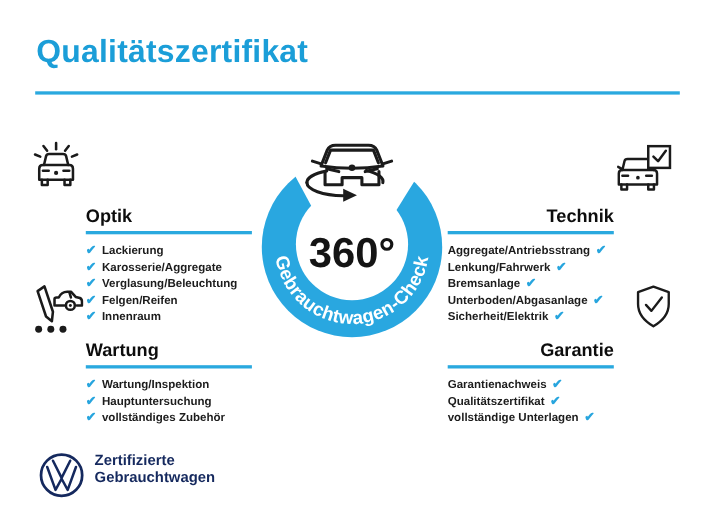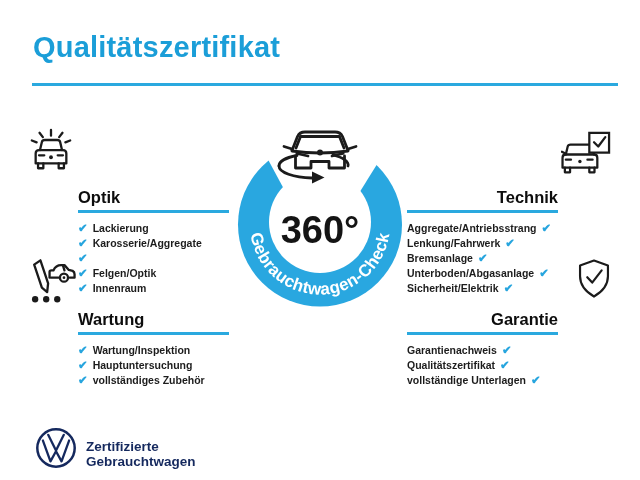--- a/index.html
+++ b/index.html
@@ -31,21 +31,21 @@
   .sec-technik li,.sec-garantie li{justify-content:flex-start;}
   .check{color:#27a5de;font-size:11.5px;line-height:15px;}
   .check.lead{margin-right:5px;}
   .check.trail{margin-left:5px;}
   .icon{position:absolute;}
   .icon-optik{left:27px;top:128px;}
   .icon-wartung{left:26px;top:256px;}
   .icon-technik{left:561px;top:131px;}
   .icon-garantie{left:576px;top:258px;}
   .center-graphic{position:absolute;left:217px;top:105px;}
-  .footer{position:absolute;left:35px;top:411px;display:flex;align-items:flex-end;margin-top:16px;}
+  .footer{position:absolute;left:35px;top:411px;display:flex;align-items:flex-start;}
   .footer-text{margin-left:9px;font-size:13.5px;font-weight:bold;color:#15295e;line-height:15px;}
 </style>
 </head>
 <body>
 
 <div class="page-title">Qualitätszertifikat</div>
 <div class="top-rule"></div>
 
 <svg class="icon icon-optik" width="48" height="46" viewBox="0 0 50 48">
   <g fill="none" stroke="#1b1b1b" stroke-width="2.4" stroke-linecap="round" stroke-linejoin="round">
@@ -132,24 +132,25 @@
     <li>
         <span class="check lead">✔</span>
         <span>Lackierung</span>
       </li>
     <li>
         <span class="check lead">✔</span>
         <span>Karosserie/Aggregate</span>
       </li>
     <li>
         <span class="check lead">✔</span>
-      </li>
-    <li>
-        <span class="check lead">✔</span>
-        <span>Felgen/Optik</span>
+        <span>Verglasung/Beleuchtung</span>
+      </li>
+    <li>
+        <span class="check lead">✔</span>
+        <span>Felgen/Reifen</span>
       </li>
     <li>
         <span class="check lead">✔</span>
         <span>Innenraum</span>
       </li>
   </ul>
 </div>
 
 <div class="section sec-technik">
   <h2>Technik</h2>

